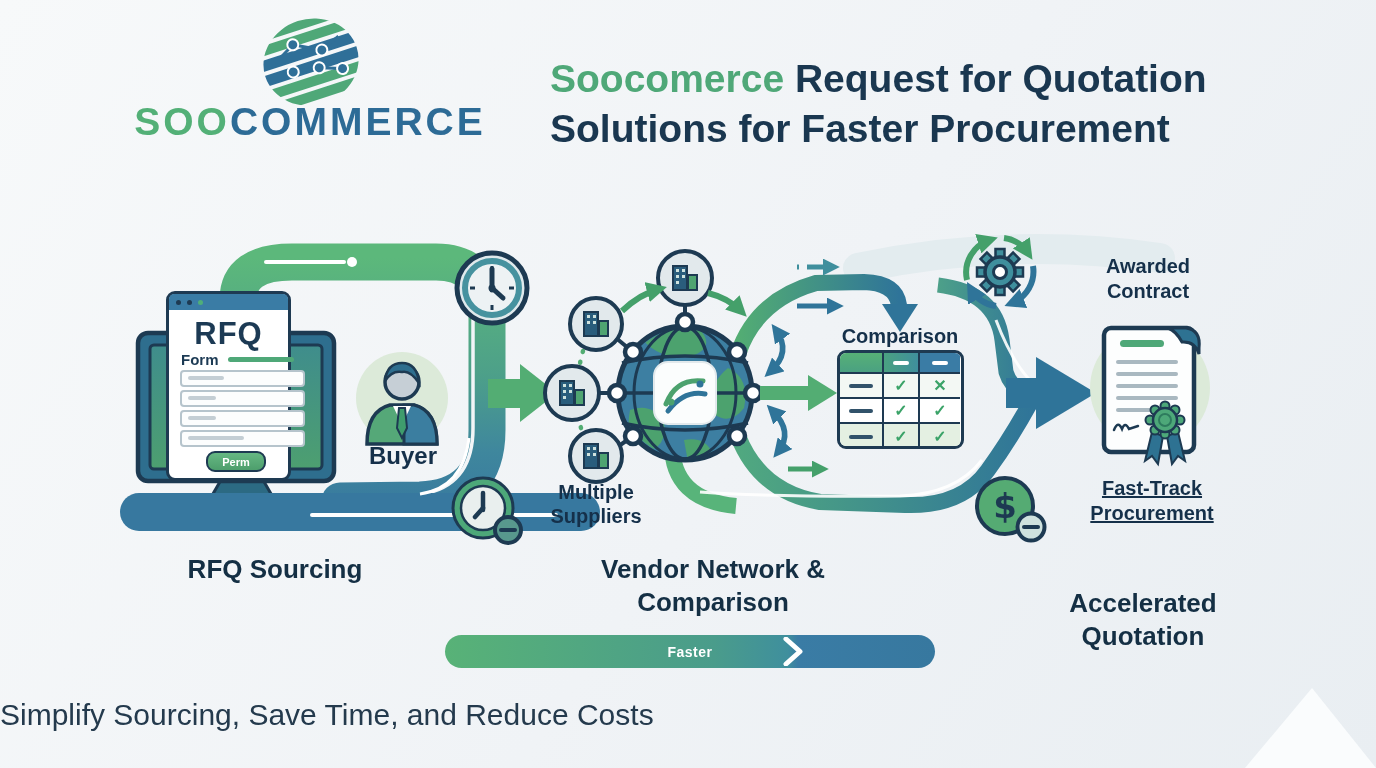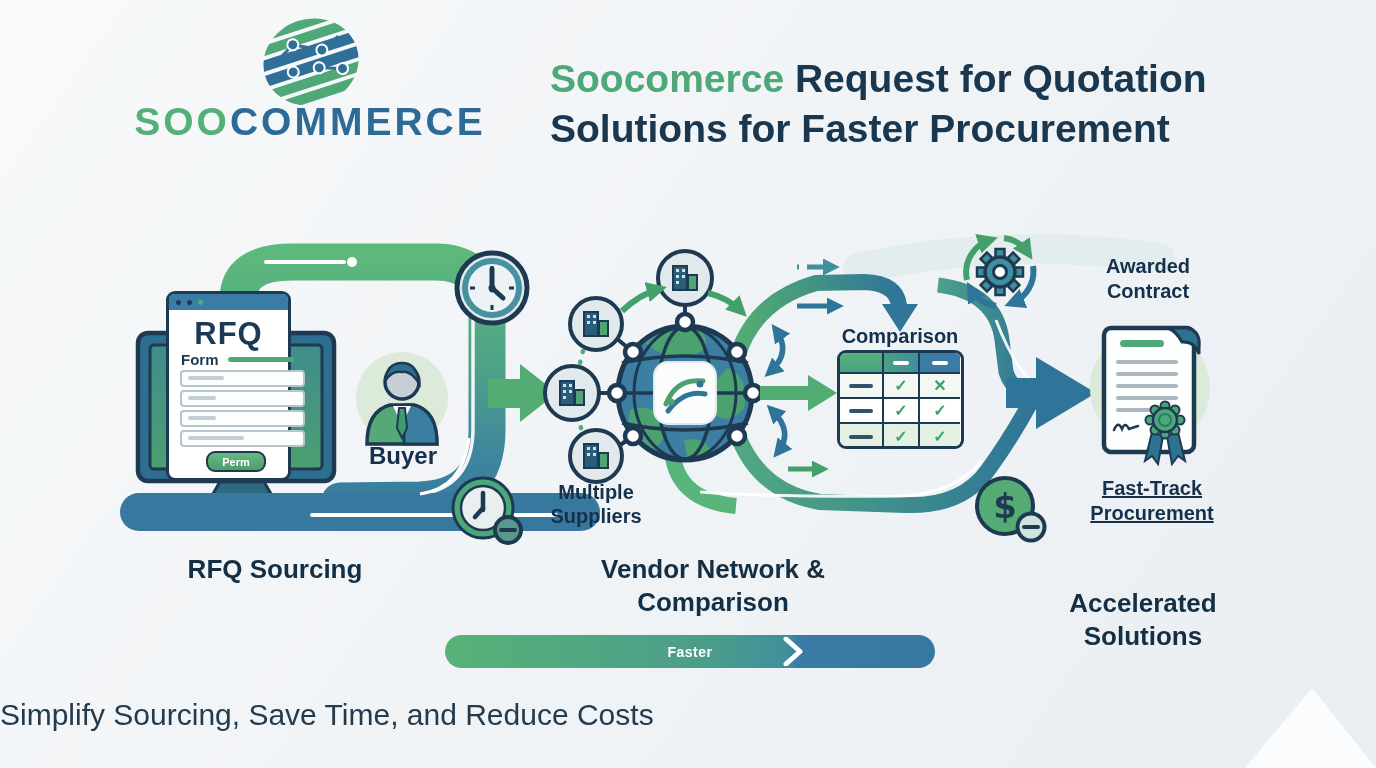--- a/index.html
+++ b/index.html
@@ -454,21 +454,21 @@
 
 <div class="abs ctr lbl stage-lbl" style="left:275px;top:553px;">
   <div>RFQ Sourcing</div>
 </div>
 <div class="abs ctr lbl stage-lbl" style="left:713px;top:553px;">
   <div>Vendor Network &amp;</div>
   <div>Comparison</div>
 </div>
 <div class="abs ctr lbl stage-lbl" style="left:1143px;top:553px;margin-top:34px;">
   <div>Accelerated</div>
-  <div>Solutions</div>
+  <div>Quotation</div>
 </div>
 
 <div class="abs faster">
   <span class="faster-label">Faster</span>
   <svg class="chev" width="26" height="29">
     <path d="M3 2 L17 14.5 L3 27" stroke="#ffffff" stroke-width="5" fill="none" stroke-linecap="round" stroke-linejoin="round"></path>
   </svg>
 </div>
 
 <div class="abs tagline">Simplify Sourcing, Save Time, and Reduce Costs</div>

